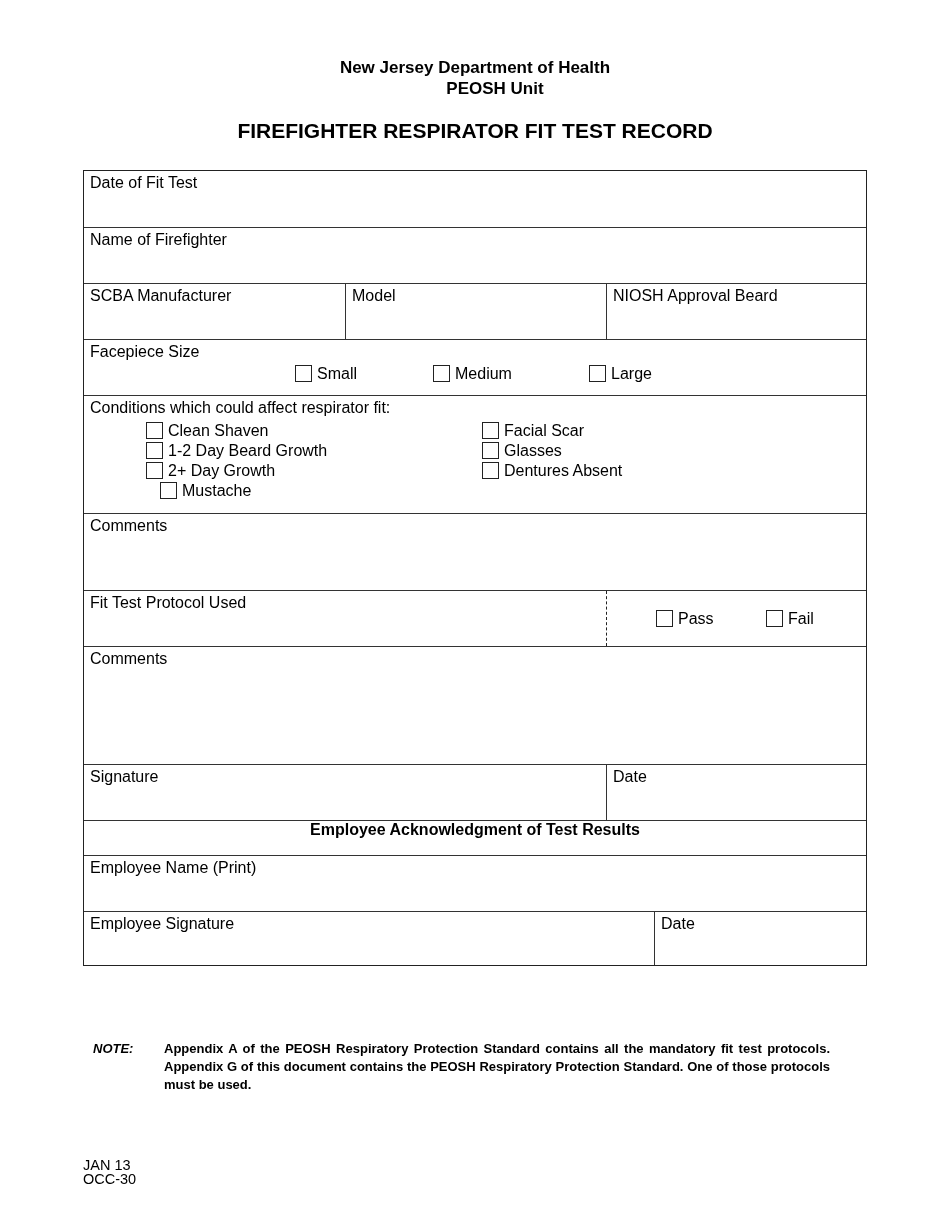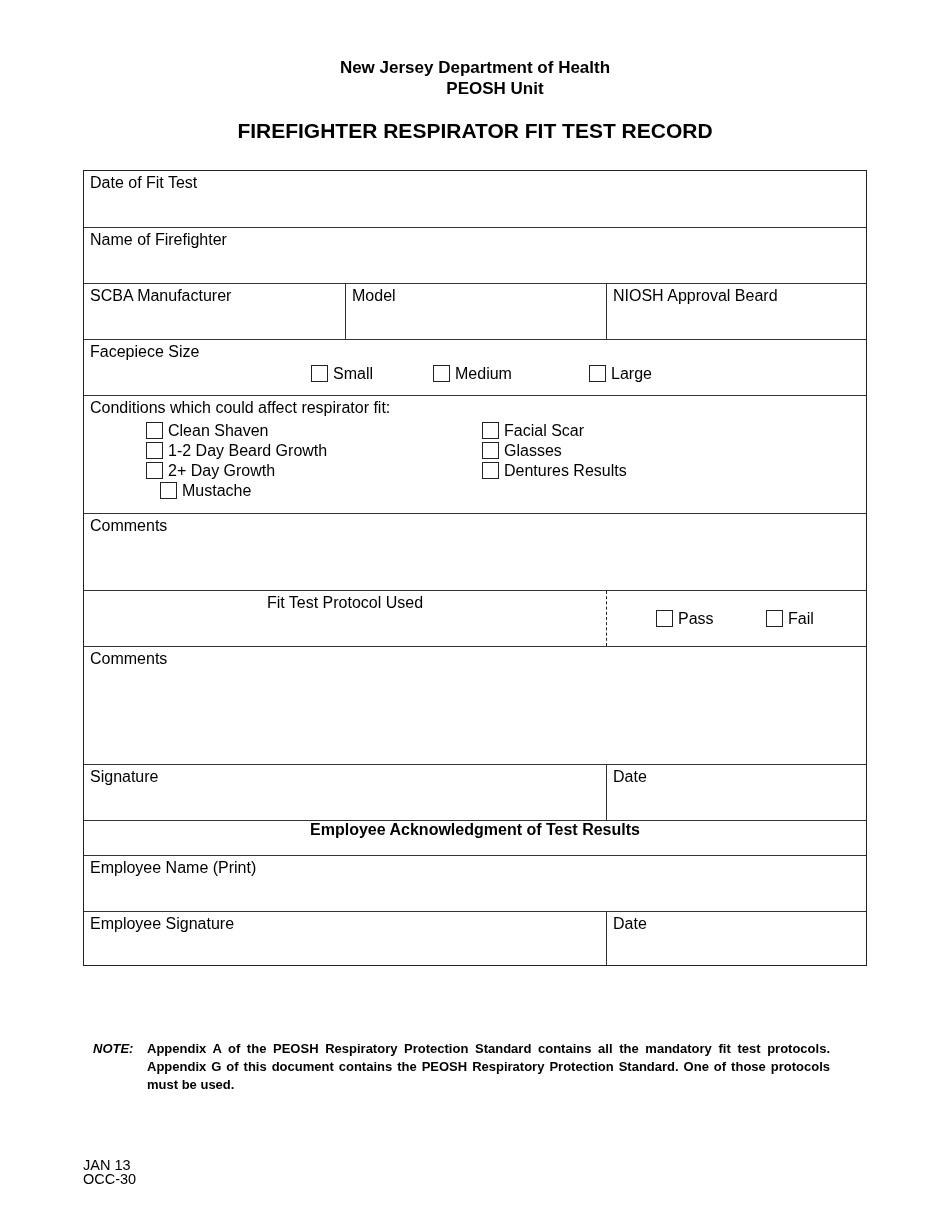--- a/index.html
+++ b/index.html
@@ -13,21 +13,21 @@
   .row { position: relative; border-top: 1px solid #333; display: flex; }
   .row:first-child { border-top: none; }
   .cell { position: relative; padding: 2px 6px; font-size: 16px; line-height: 19px; }
   .vsep { border-left: 1px solid #333; }
   .dsep { border-left: 1.5px dashed #222; }
   .cb { display: inline-block; width: 17px; height: 17px; border: 1px solid #222; vertical-align: -3px; margin-right: 5px; background: #fff; cursor: pointer; }
   .opt { position: absolute; font-size: 16px; line-height: 19px; white-space: nowrap; }
   .sect { justify-content: center; font-weight: bold; font-size: 16px; }
   .note { position: absolute; left: 93px; top: 1040px; width: 737px; font-size: 13px; line-height: 18px; font-weight: bold; text-align: justify; }
   .note .lbl { position: absolute; left: 0; top: 0; font-style: italic; }
-  .note .body { margin-left: 54px; display: block; }
+  .note .body { margin-left: 71px; display: block; }
   .foot { position: absolute; left: 83px; font-size: 14.5px; line-height: 18px; }
 </style>
 </head>
 <body>
 
 <div class="hdr hdr1">New Jersey Department of Health</div>
 <div class="hdr hdr2">PEOSH Unit</div>
 <div class="hdr title">FIREFIGHTER RESPIRATOR FIT TEST RECORD</div>
 
 <div class="form">
@@ -52,47 +52,47 @@
       <span>Model</span>
     </div>
     <div class="cell vsep" style="flex:1;">
       <span>NIOSH Approval Beard</span>
     </div>
   </div>
 
   <div class="row" style="height:56px;">
     <div class="cell" style="width:100%;">
       <span>Facepiece Size</span>
-      <span class="opt" style="left:211px; top:24px;margin-left:16px;"><span class="cb"></span><span>Small</span></span>
+      <span class="opt" style="left:211px; top:24px;"><span class="cb"></span><span>Small</span></span>
       <span class="opt" style="left:349px; top:24px;"><span class="cb"></span><span>Medium</span></span>
       <span class="opt" style="left:505px; top:24px;"><span class="cb"></span><span>Large</span></span>
     </div>
   </div>
 
   <div class="row" style="height:118px;">
     <div class="cell" style="width:100%;">
       <span>Conditions which could affect respirator fit:</span>
       <span class="opt" style="left:62px; top:25px;"><span class="cb"></span><span>Clean Shaven</span></span>
       <span class="opt" style="left:62px; top:45px;"><span class="cb"></span><span>1-2 Day Beard Growth</span></span>
       <span class="opt" style="left:62px; top:65px;"><span class="cb"></span><span>2+ Day Growth</span></span>
       <span class="opt" style="left:76px; top:85px;"><span class="cb"></span><span>Mustache</span></span>
       <span class="opt" style="left:398px; top:25px;"><span class="cb"></span><span>Facial Scar</span></span>
       <span class="opt" style="left:398px; top:45px;"><span class="cb"></span><span>Glasses</span></span>
-      <span class="opt" style="left:398px; top:65px;"><span class="cb"></span><span>Dentures Results</span></span>
+      <span class="opt" style="left:398px; top:65px;"><span class="cb"></span><span>Dentures Absent</span></span>
     </div>
   </div>
 
   <div class="row" style="height:77px;">
     <div class="cell" style="width:100%;">
       <span>Comments</span>
     </div>
   </div>
 
   <div class="row" style="height:56px;">
-    <div class="cell" style="width:522px;text-align:center;">
+    <div class="cell" style="width:522px;">
       <span>Fit Test Protocol Used</span>
     </div>
     <div class="cell dsep" style="flex:1;">
       <span class="opt" style="left:49px; top:18px;"><span class="cb"></span><span>Pass</span></span>
       <span class="opt" style="left:159px; top:18px;"><span class="cb"></span><span>Fail</span></span>
     </div>
   </div>
 
   <div class="row" style="height:118px;">
     <div class="cell" style="width:100%;">
@@ -113,21 +113,21 @@
   <div class="row sect" style="height:35px;">
     <span>Employee Acknowledgment of Test Results</span>
   </div>
 
   <div class="row" style="height:56px;">
     <div class="cell" style="width:100%;">
       <span>Employee Name (Print)</span>
     </div>
   </div>
 
-  <div class="row" style="height:54px;">
+  <div class="row" style="height:54px;gap:48px;">
     <div class="cell" style="width:522px;">
       <span>Employee Signature</span>
     </div>
     <div class="cell vsep" style="flex:1;">
       <span>Date</span>
     </div>
   </div>
 
 </div>
 

